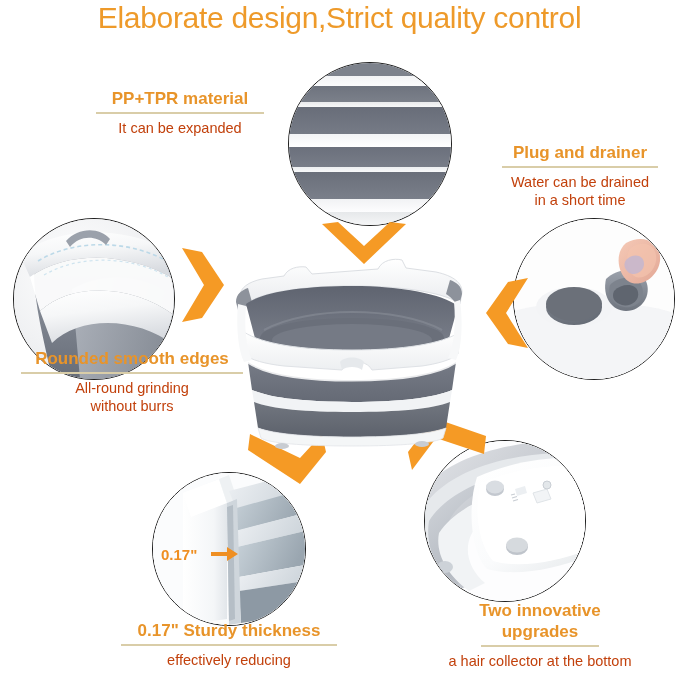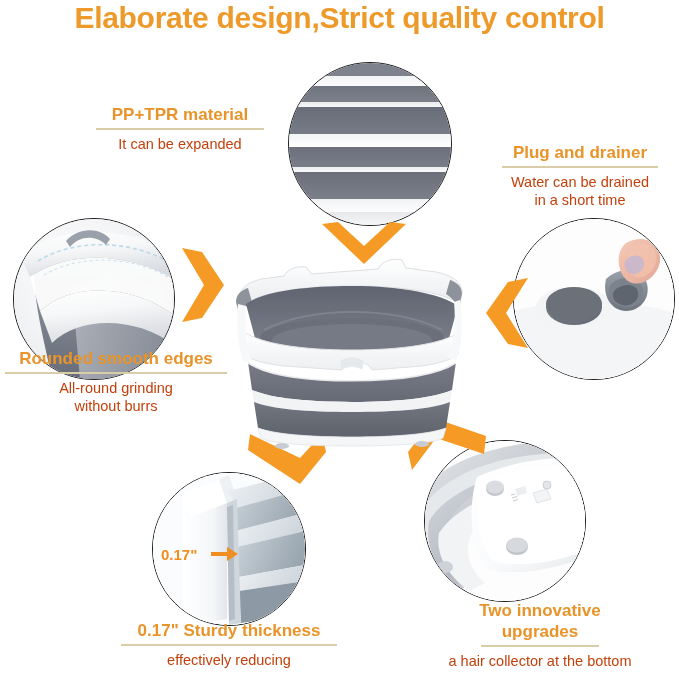--- a/index.html
+++ b/index.html
@@ -9,21 +9,21 @@
     font-family:"Liberation Sans", sans-serif;
     overflow:hidden;
     position:relative;
   }
   #stage{position:relative;width:679px;height:688px;overflow:hidden;}
 
   
   .title{
     position:absolute;left:0;top:1px;width:679px;
     text-align:center;
-    font-size:30px;font-weight:bold;
+    font-size:30px;font-weight:normal;
     color:#ee9a2a;
     letter-spacing:-0.3px;
     white-space:nowrap;
   }
 
   
   .cap{position:absolute;}
   .cap .hd{
     font-size:17px;font-weight:bold;color:#e8942a;
     white-space:nowrap;line-height:21px;
@@ -89,21 +89,21 @@
 <body>
 
 <div id="stage">
 
   <div class="title">Elaborate design,Strict quality control</div>
 
   <div class="circ" style="left:288px;top:62px;width:162px;height:162px;">
     <div class="inner stripes"></div>
   </div>
 
-  <div class="cap center" style="left:73px;top:88px;width:214px;margin-top:16px;">
+  <div class="cap center" style="left:73px;top:88px;width:214px;">
     <div class="hd">PP+TPR material</div>
     <div class="rule" style="width:168px;"></div>
     <div class="sub">It can be expanded</div>
   </div>
 
   <div class="cap center" style="left:482px;top:142px;width:196px;">
     <div class="hd">Plug and drainer</div>
     <div class="rule" style="width:156px;"></div>
     <div class="sub">Water can be drained</div>
     <div class="sub">in a short time</div>
@@ -174,21 +174,21 @@
         <path d="M100,72 C108,64 122,64 124,73 C126,82 116,88 108,86 C101,84 97,79 100,72 Z" fill="#5f656f"></path>
 
         <path d="M112,24 C130,14 148,24 146,42 C144,58 126,70 114,62 C104,55 100,34 112,24 Z" fill="url(#gFinger)"></path>
         <path d="M118,28 C132,20 144,28 142,42 C140,54 128,62 120,57 C113,52 110,34 118,28 Z" fill="#f3c3ae" opacity="0.7"></path>
 
         <path d="M113,40 C120,34 130,36 130,45 C130,53 120,58 114,53 C110,49 109,44 113,40 Z" fill="#c4b6cf" opacity="0.85"></path>
       </svg>
     </div>
   </div>
 
-  <div class="cap center" style="left:0px;top:348px;width:232px;">
+  <div class="cap center" style="left:0px;top:348px;width:232px;padding-left:16px;">
     <div class="hd">Rounded smooth edges</div>
     <div class="rule" style="width:222px;"></div>
     <div class="sub">All-round grinding</div>
     <div class="sub">without burrs</div>
   </div>
 
   <div class="circ" style="left:152px;top:472px;width:152px;height:152px;">
     <div class="inner thick-bg">
       <svg width="152" height="152" viewBox="0 0 152 152">
         <defs>

